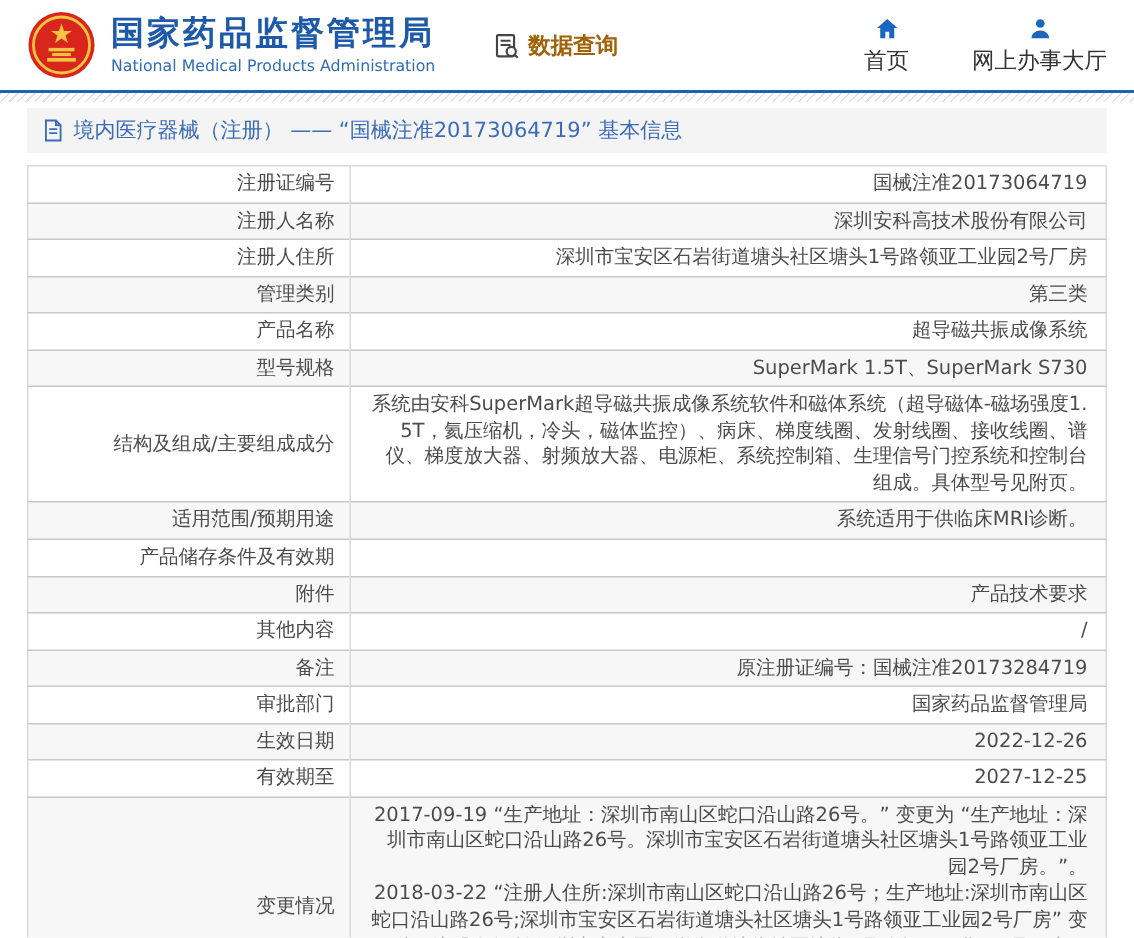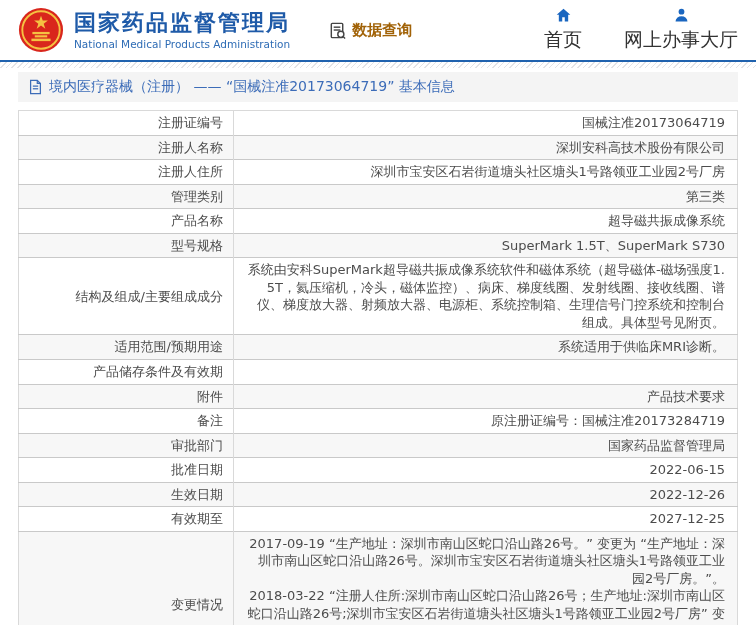--- a/index.html
+++ b/index.html
@@ -12,21 +12,21 @@
   .emblem { width:46px; height:46px; flex:0 0 auto; }
   .titles { margin-left:10px; }
   .title-zh { font-size:22px; font-weight:bold; color:#1e5aa8; letter-spacing:2px; line-height:1.15; }
   .title-en { font-size:10.5px; color:#2e6cb5; margin-top:2px; }
   .data-query { display:flex; align-items:center; margin-left:38px; cursor:pointer; }
   .data-query svg { width:19px; height:19px; margin-right:5px; }
   .data-query-label { font-size:15px; color:#a16207; font-weight:600; }
   .header-spacer { flex:1; }
   .nav-item { display:flex; flex-direction:column; align-items:center; margin-left:42px; cursor:pointer; }
   .nav-item svg { width:17px; height:17px; margin-bottom:3px; }
-  .nav-label { font-size:19px; color:#333; }
+  .nav-label { font-size:15px; color:#333; }
 
   
   .hatch { height:6px; margin-bottom:4px;
     background:repeating-linear-gradient(135deg,#e3e3e6 0 1px,transparent 1px 4px); }
 
   .content { margin:0 18px; width:720px; }
 
   
   .breadcrumb { background:#f4f4f4; height:30px; display:flex; align-items:center;
     padding:0 10px; margin-bottom:8px; }
@@ -151,35 +151,35 @@
   <tr>
     <th>产品储存条件及有效期</th>
     <td></td>
   </tr>
 
   <tr>
     <th>附件</th>
     <td>产品技术要求</td>
   </tr>
 
+  <tr>
+    <th>其他内容</th>
+    <td>/</td>
+  </tr>
 
   <tr>
     <th>备注</th>
     <td>原注册证编号：国械注准20173284719</td>
   </tr>
 
   <tr>
     <th>审批部门</th>
     <td>国家药品监督管理局</td>
   </tr>
 
-  <tr>
-    <th>批准日期</th>
-    <td>2022-06-15</td>
-  </tr>
 
   <tr>
     <th>生效日期</th>
     <td>2022-12-26</td>
   </tr>
 
   <tr>
     <th>有效期至</th>
     <td>2027-12-25</td>
   </tr>

